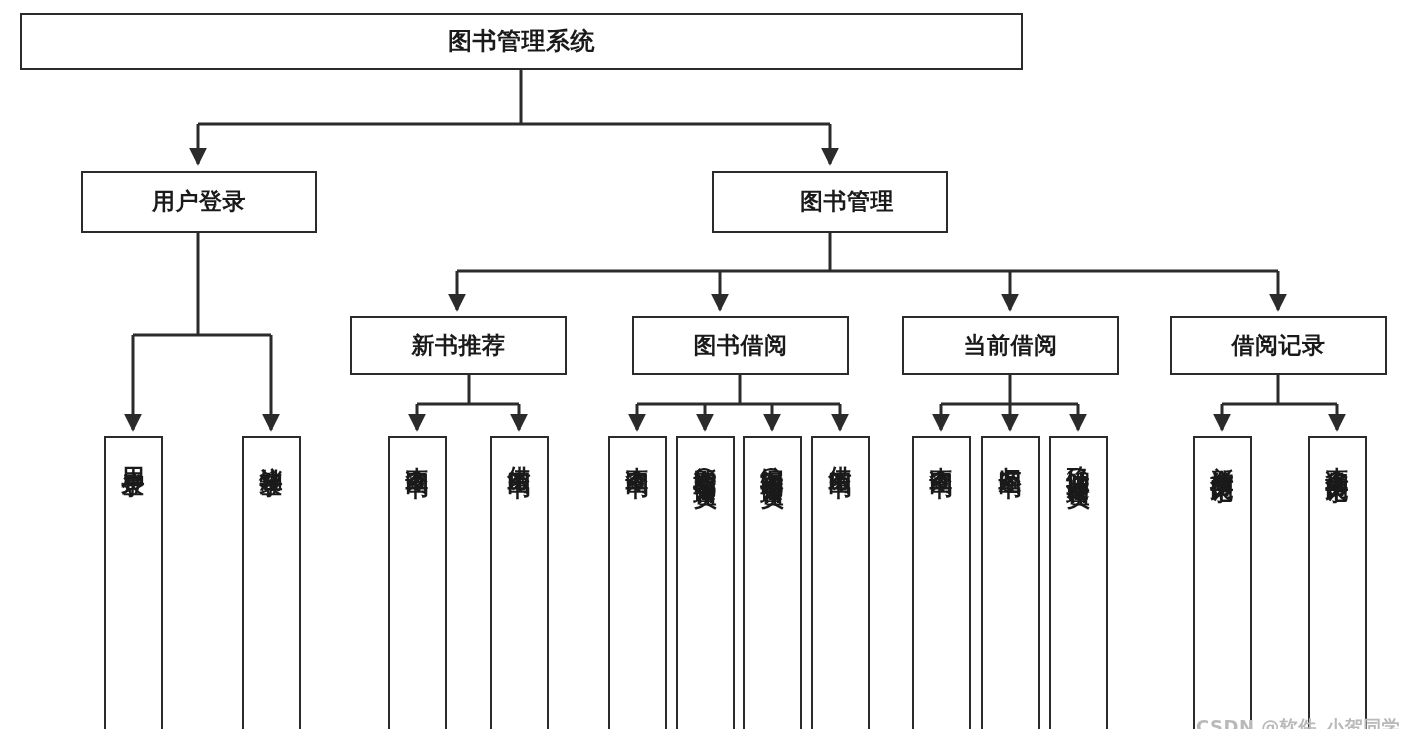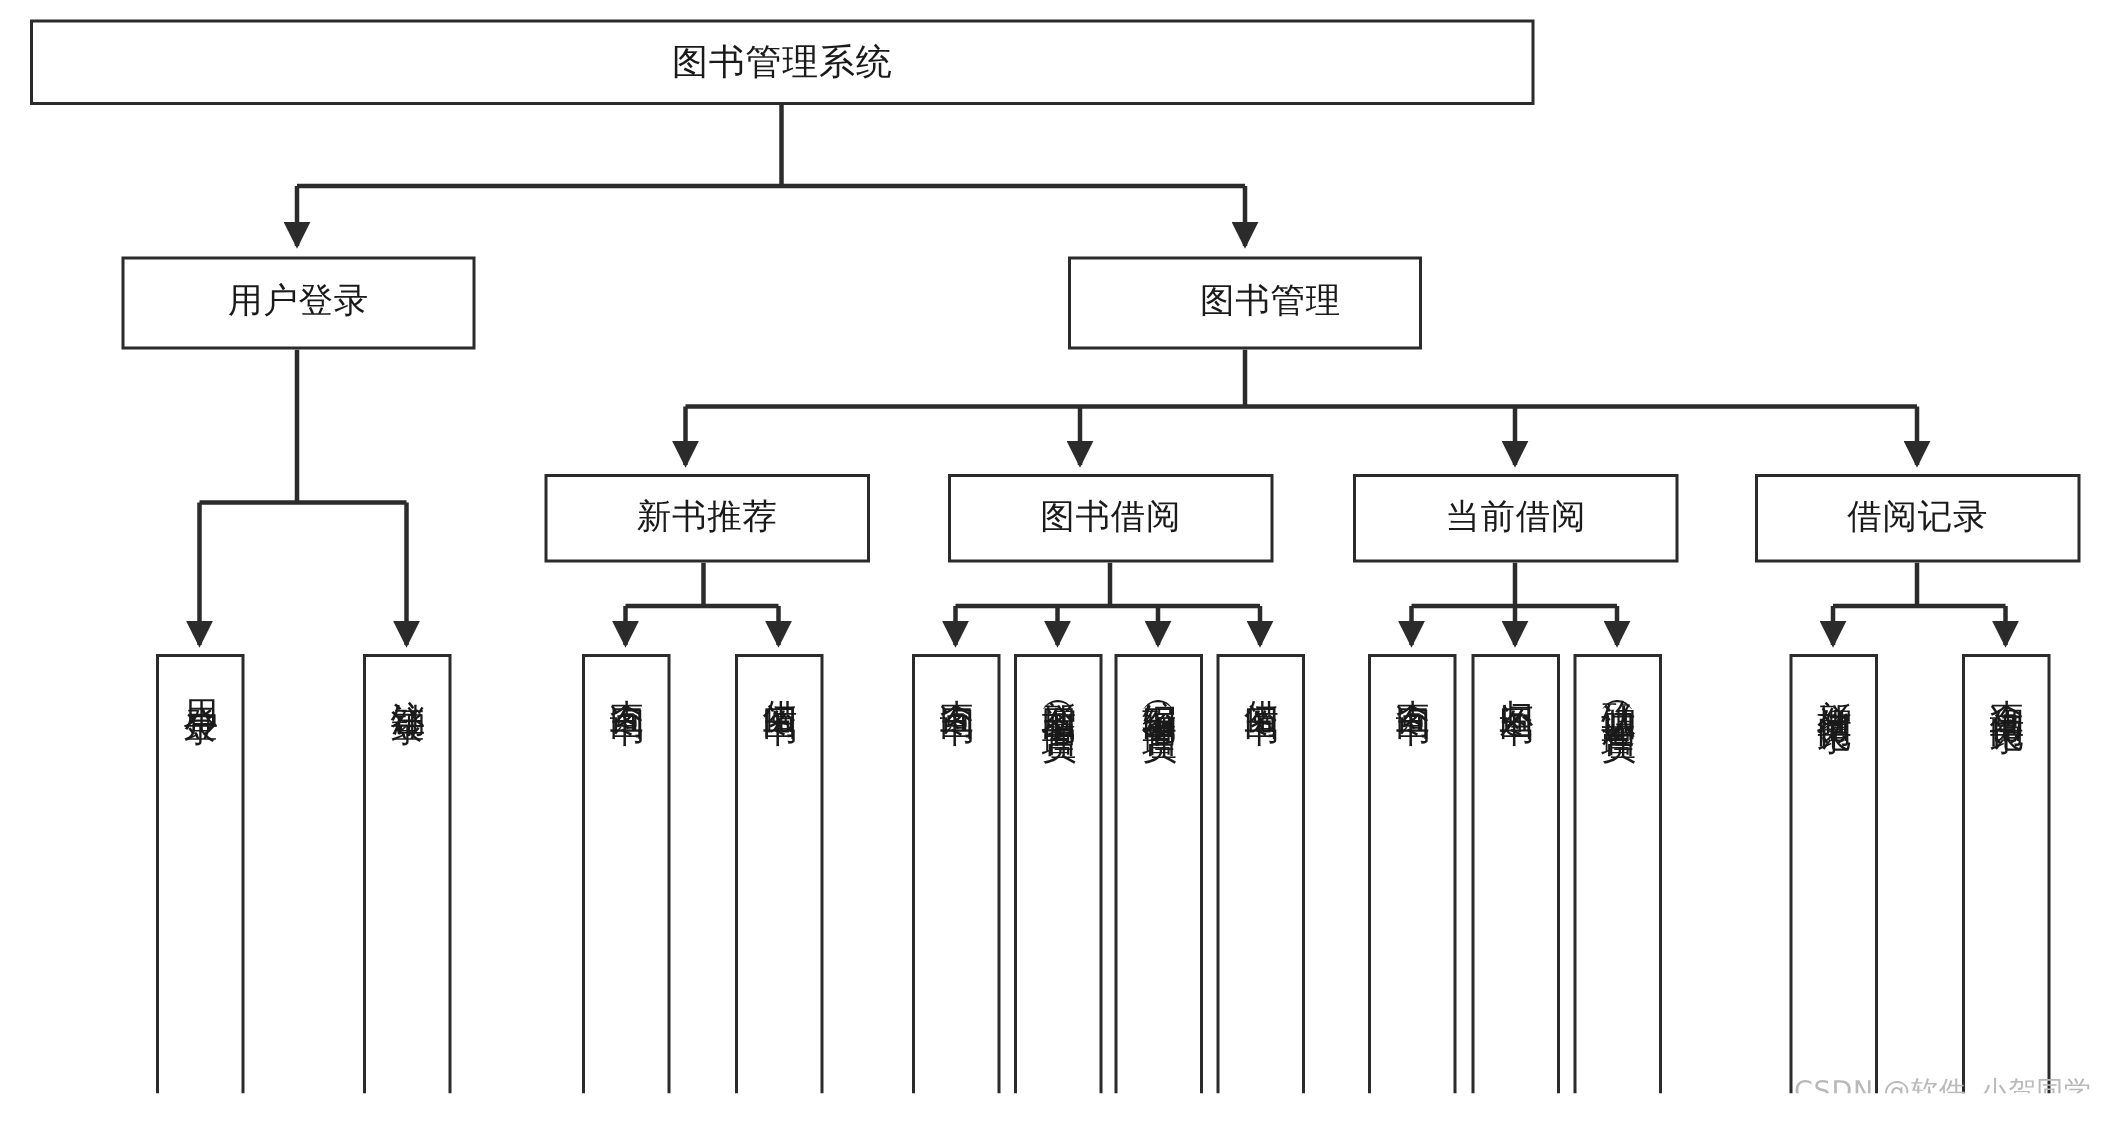--- a/index.html
+++ b/index.html
@@ -10,20 +10,21 @@
   }
   body {
     font-family: "DejaVu Sans", "Liberation Sans", sans-serif;
   }
   #canvas {
     position: relative;
     width: 1405px;
     height: 729px;
     background: #ffffff;
     overflow: hidden;
+    font-weight: bold;
   }
   #edges {
     position: absolute;
     left: 0;
     top: 0;
     width: 1405px;
     height: 747px;
     pointer-events: none;
   }
   .node {
@@ -133,21 +134,21 @@
     <span class="label">图书管理系统</span>
   </div>
 
   <div class="node horiz" style="left:81px; top:171px; width:236px; height:62px;">
     <span class="label">用户登录</span>
   </div>
   <div class="node horiz" style="left:712px; top:171px; width:236px; height:62px;padding-left:34px;">
     <span class="label">图书管理</span>
   </div>
 
-  <div class="node horiz" style="left:363px; top:316px; width:217px; height:59px;">
+  <div class="node horiz" style="left:350px; top:316px; width:217px; height:59px;">
     <span class="label">新书推荐</span>
   </div>
   <div class="node horiz" style="left:902px; top:316px; width:217px; height:59px;">
     <span class="label">当前借阅</span>
   </div>
   <div class="node horiz" style="left:632px; top:316px; width:217px; height:59px;">
     <span class="label">图书借阅</span>
   </div>
   <div class="node horiz" style="left:1170px; top:316px; width:217px; height:59px;">
     <span class="label">借阅记录</span>

